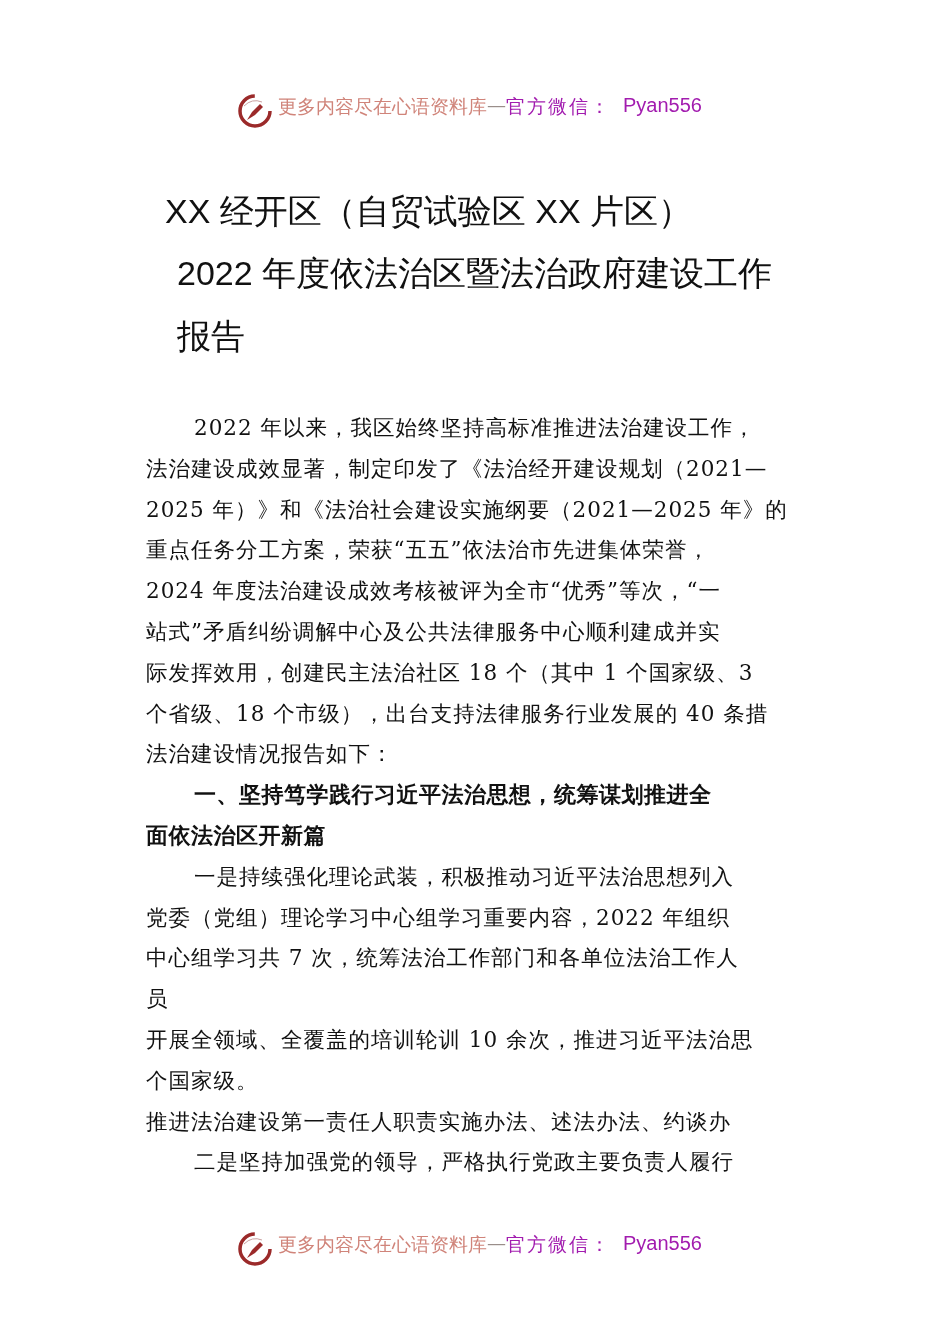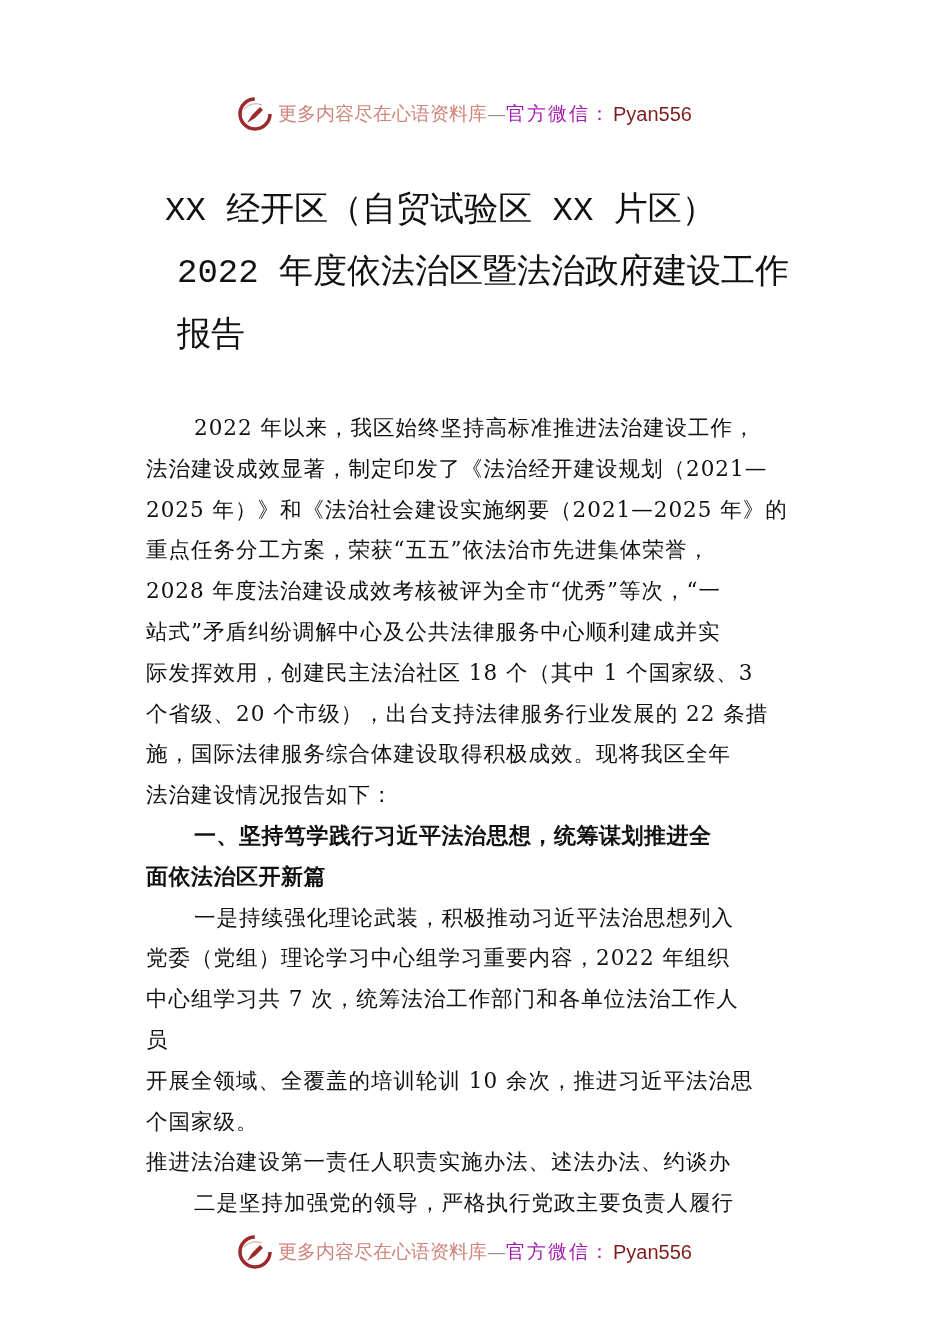--- a/index.html
+++ b/index.html
@@ -1,27 +1,27 @@
 <!DOCTYPE html>
 <html><head>
 <meta charset="utf-8">
 <style>
   html, body { margin: 0; padding: 0; background: #ffffff; }
   body { width: 950px; height: 1344px; position: relative; overflow: hidden;
          font-family: "DejaVu Serif", "Liberation Serif", serif; color: #111; }
-  .watermark { position: absolute; left: 238px; height: 40px; display: flex; align-items: center; }
+  .watermark { position: absolute; left: 238px; height: 40px; display: flex; }
   .watermark.top { top: 94px; }
   .watermark.bottom { top: 1232px; }
   .wm-logo { width: 34px; height: 34px; margin-right: 6px; }
   .wm-brand { font-size: 19px; color: #d0847a; letter-spacing: 0px; font-family: "DejaVu Serif", serif; }
   .wm-dash { font-size: 19px; color: #9a8e8a; }
   .wm-label { font-size: 19px; color: #a21caf; letter-spacing: 2px; font-family: "DejaVu Serif", serif; }
-  .wm-id { font-size: 20px; color: #7f1d1d; font-family: "Liberation Sans", sans-serif; margin-left: 2px; }
+  .wm-id { font-size: 20px; color: #a21caf; font-family: "Liberation Sans", sans-serif; margin-left: 12px; }
 
-  .title { position: absolute; font-size: 34px; line-height: 62px; color: #111; white-space: nowrap; font-family: Liberation Mono, monospace; }
+  .title { position: absolute; font-size: 34px; line-height: 62px; color: #111; white-space: nowrap; font-family: Liberation Sans, sans-serif; }
   .t1 { left: 165px; top: 180px; }
   .t2 { left: 177px; top: 242px; text-align: center; }
   .t3 { left: 177px; top: 305px; }
 
   .body { position: absolute; left: 146px; top: 408px; width: 672px; font-size: 21.5px; line-height: 40.8px; }
   .line { white-space: nowrap; height: 40.8px; letter-spacing: 1px; }
   .indent { padding-left: 48px; }
   .heading { font-family: "DejaVu Sans", "Liberation Sans", sans-serif; font-weight: bold; font-size: 22px; letter-spacing: 0.5px; }
 </style>
 </head>
@@ -41,25 +41,24 @@
 
 <div class="title t1">XX 经开区（自贸试验区  XX 片区）</div>
 <div class="title t2">2022 年度依法治区暨法治政府建设工作</div>
 <div class="title t3">报告</div>
 
 <div class="body">
   <div class="line indent">2022  年以来，我区始终坚持高标准推进法治建设工作，</div>
   <div class="line">法治建设成效显著，制定印发了《法治经开建设规划（2021—</div>
   <div class="line">2025 年）》和《法治社会建设实施纲要（2021—2025 年》的</div>
   <div class="line">重点任务分工方案，荣获“五五”依法治市先进集体荣誉，</div>
-  <div class="line">2028  年度法治建设成效考核被评为全市“优秀”等次，“一</div>
+  <div class="line">2024  年度法治建设成效考核被评为全市“优秀”等次，“一</div>
   <div class="line">站式”矛盾纠纷调解中心及公共法律服务中心顺利建成并实</div>
   <div class="line">际发挥效用，创建民主法治社区  18 个（其中  1 个国家级、3</div>
-  <div class="line">个省级、20 个市级），出台支持法律服务行业发展的  22 条措</div>
-  <div class="line">施，国际法律服务综合体建设取得积极成效。现将我区全年</div>
+  <div class="line">个省级、18 个市级），出台支持法律服务行业发展的  40 条措</div>
   <div class="line">法治建设情况报告如下：</div>
   <div class="line indent heading">一、坚持笃学践行习近平法治思想，统筹谋划推进全</div>
   <div class="line heading">面依法治区开新篇</div>
   <div class="line indent">一是持续强化理论武装，积极推动习近平法治思想列入</div>
   <div class="line">党委（党组）理论学习中心组学习重要内容，2022 年组织</div>
   <div class="line">中心组学习共  7 次，统筹法治工作部门和各单位法治工作人</div>
   <div class="line">员</div>
   <div class="line">开展全领域、全覆盖的培训轮训  10 余次，推进习近平法治思</div>
   <div class="line">个国家级。</div>
   <div class="line">推进法治建设第一责任人职责实施办法、述法办法、约谈办</div>

